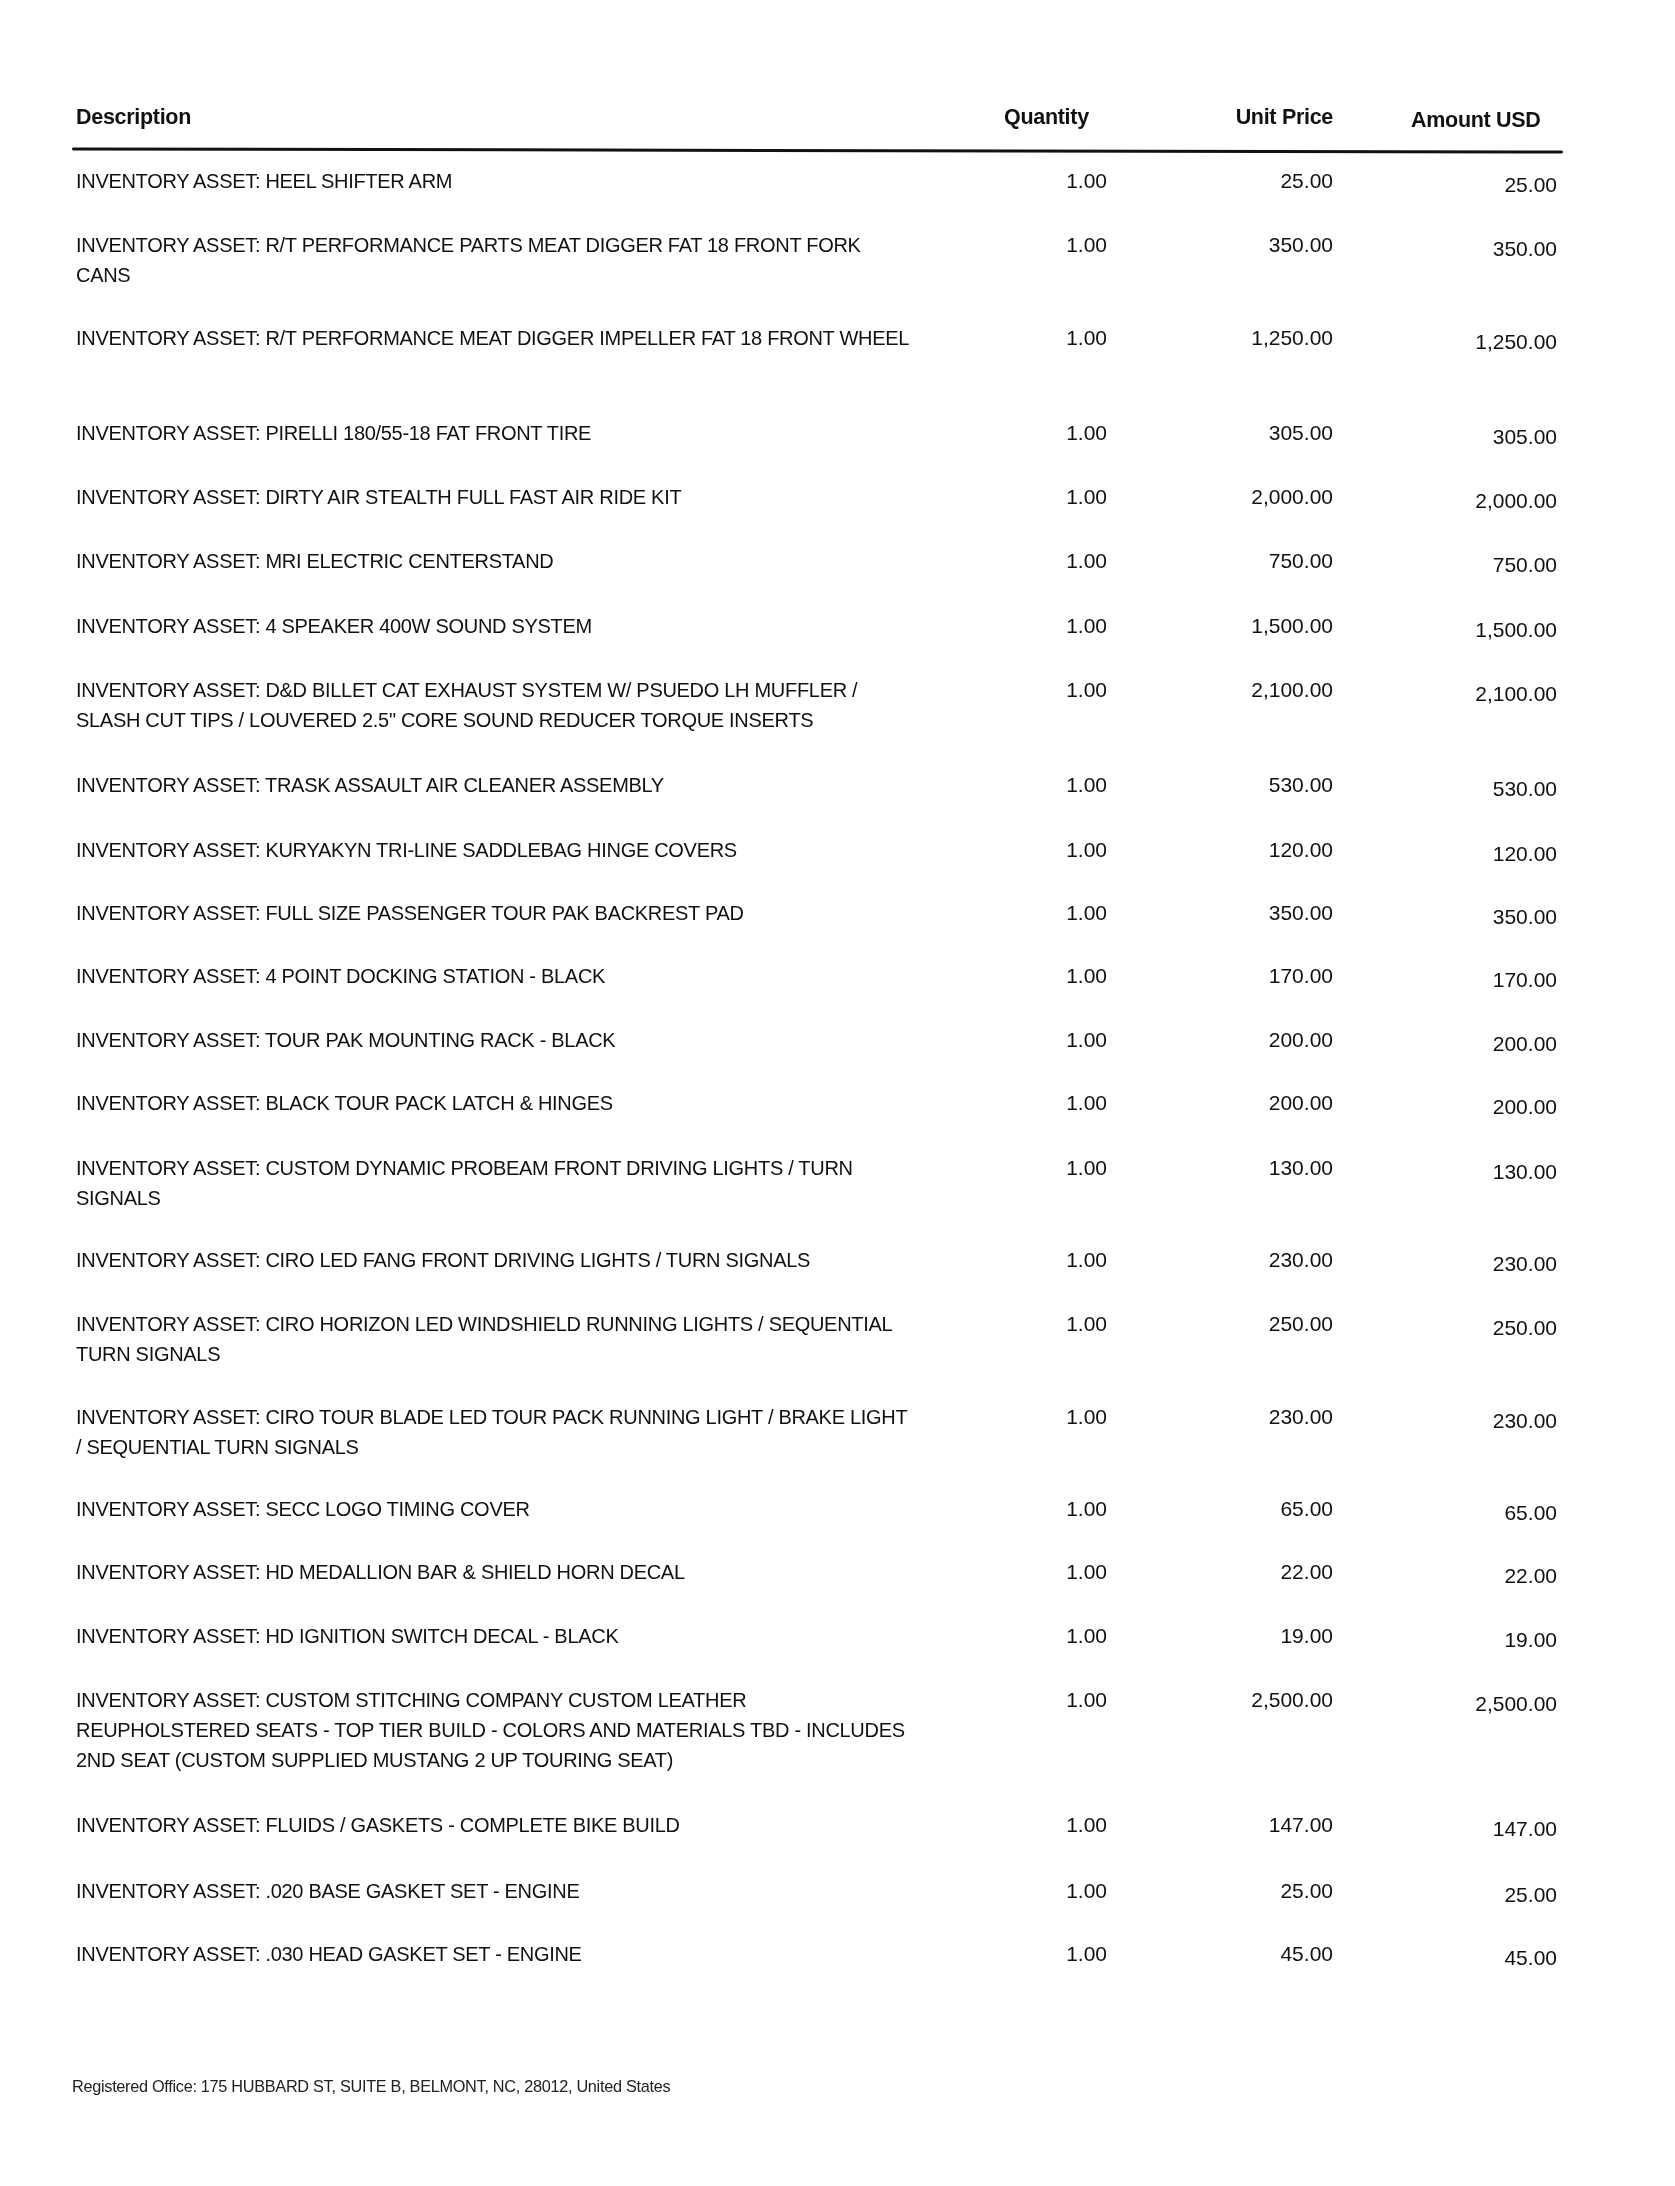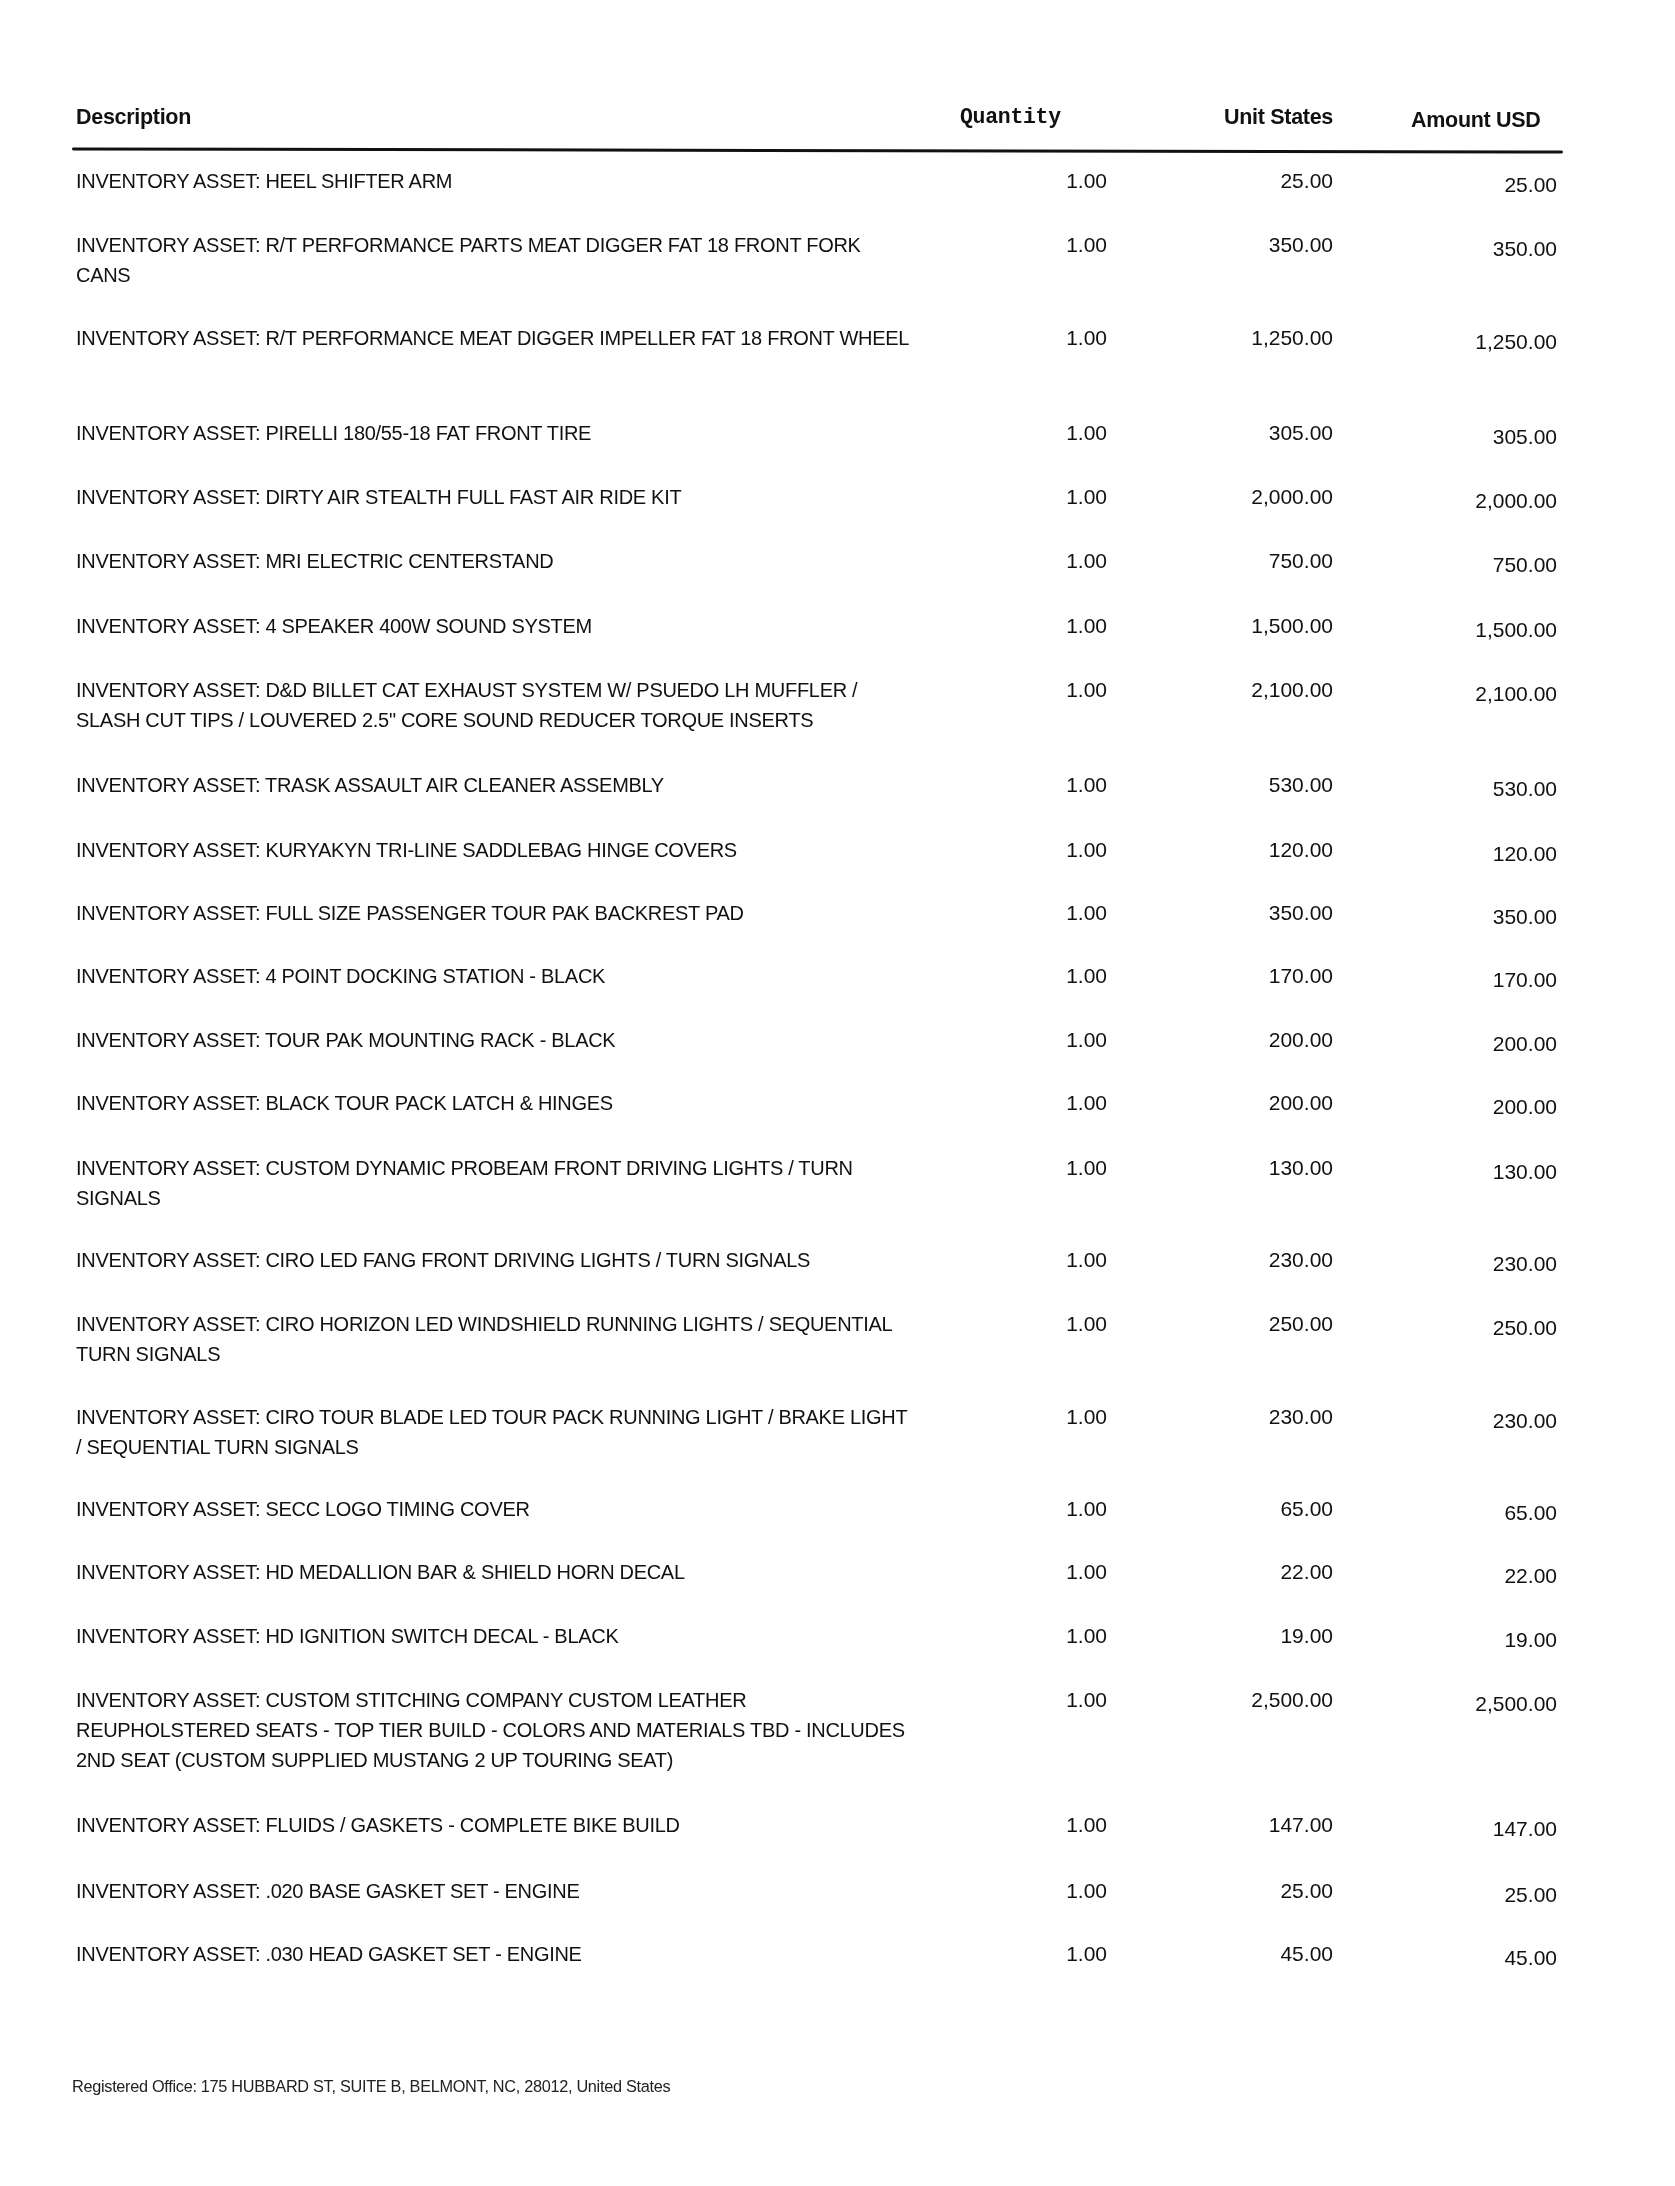--- a/index.html
+++ b/index.html
@@ -1,39 +1,39 @@
 <!DOCTYPE html>
 <html style="font-size:13.8px"><head>
 <meta charset="utf-8">
 <style>
   html, body { margin: 0; padding: 0; background: #ffffff; }
   body { width: 1675px; height: 2186px; position: relative; overflow: hidden;
          font-family: "Liberation Sans", "DejaVu Sans", sans-serif; color: #111; }
   .hdr { position: absolute; top: 105px; font-size: 21.5px; font-weight: bold; letter-spacing: -0.3px; }
   .hdr.desc { left: 76px; }
-  .hdr.qty { left: 960px; width: 95px; text-align: right; font-family: Liberation Mono, monospace; }
+  .hdr.qty { left: 1004px; width: 95px; text-align: left; }
   .hdr.price { left: 1187px; width: 146px; text-align: right; }
   .hdr.amt { left: 1411px; width: 146px; text-align: left; top: 108px; }
   .rule { position: absolute; left: 72px; top: 149px; width: 1491px; height: 2.6px; background: #111;
           border-radius: 1.7px; transform: rotate(0.12deg); }
   .row { position: absolute; left: 0; width: 1675px; }
   .desc-cell { position: absolute; left: 76px; width: 835px; font-size: 20px; line-height: 30px;
                letter-spacing: -0.3px; text-transform: uppercase; }
   .qty-cell { position: absolute; left: 1012px; width: 95px; text-align: right; font-size: 21px; line-height: 30px; }
   .price-cell { position: absolute; left: 1187px; width: 146px; text-align: right; font-size: 21px; line-height: 30px; }
   .amt-cell { position: absolute; left: 1411px; width: 146px; text-align: right; font-size: 21px; line-height: 30px; top: 4.3px; }
   .footer { position: absolute; left: 72px; top: 2077px; font-size: 16.3px; letter-spacing: -0.3px; color: #222; }
 </style>
 </head>
 <body>
 
 <div>
   <div class="hdr desc">Description</div>
   <div class="hdr qty">Quantity</div>
-  <div class="hdr price">Unit States</div>
+  <div class="hdr price">Unit Price</div>
   <div class="hdr amt">Amount USD</div>
   <div class="rule"></div>
 
   <div class="row" style="top:166px">
     <div class="desc-cell">INVENTORY ASSET: HEEL SHIFTER ARM</div>
     <div class="qty-cell">1.00</div>
     <div class="price-cell">25.00</div>
     <div class="amt-cell">25.00</div>
   </div>
   <div class="row" style="top:230px">

